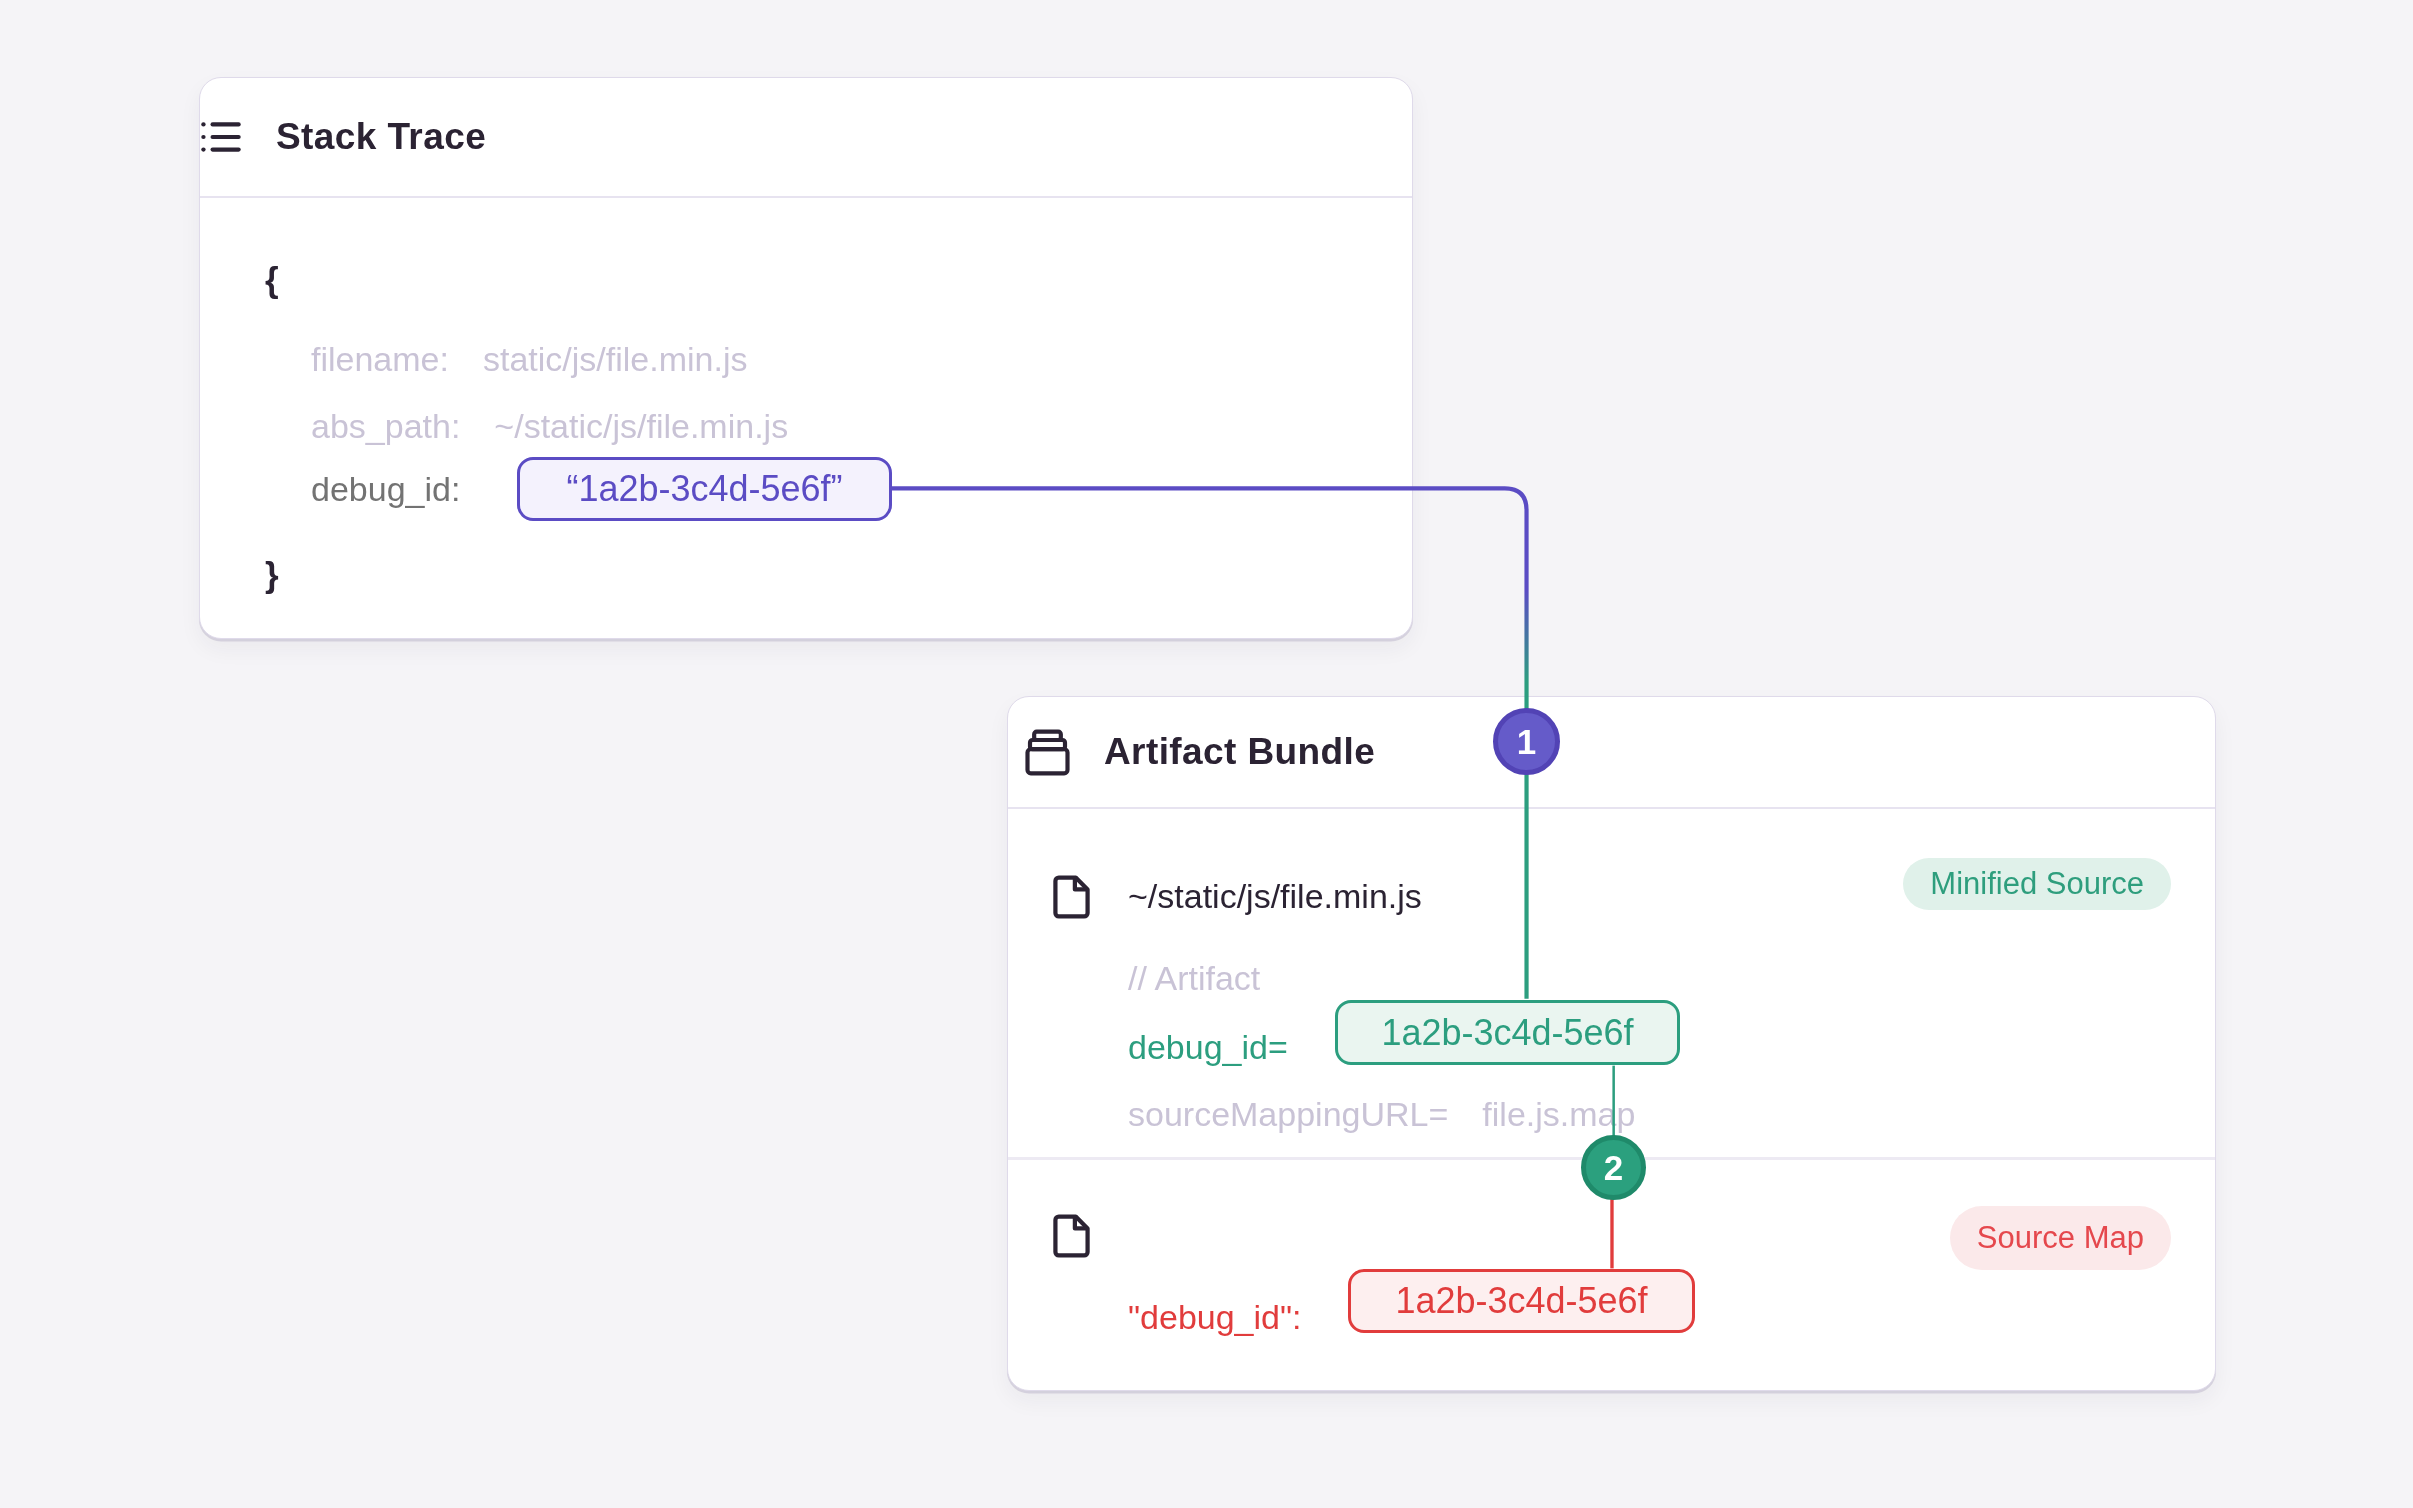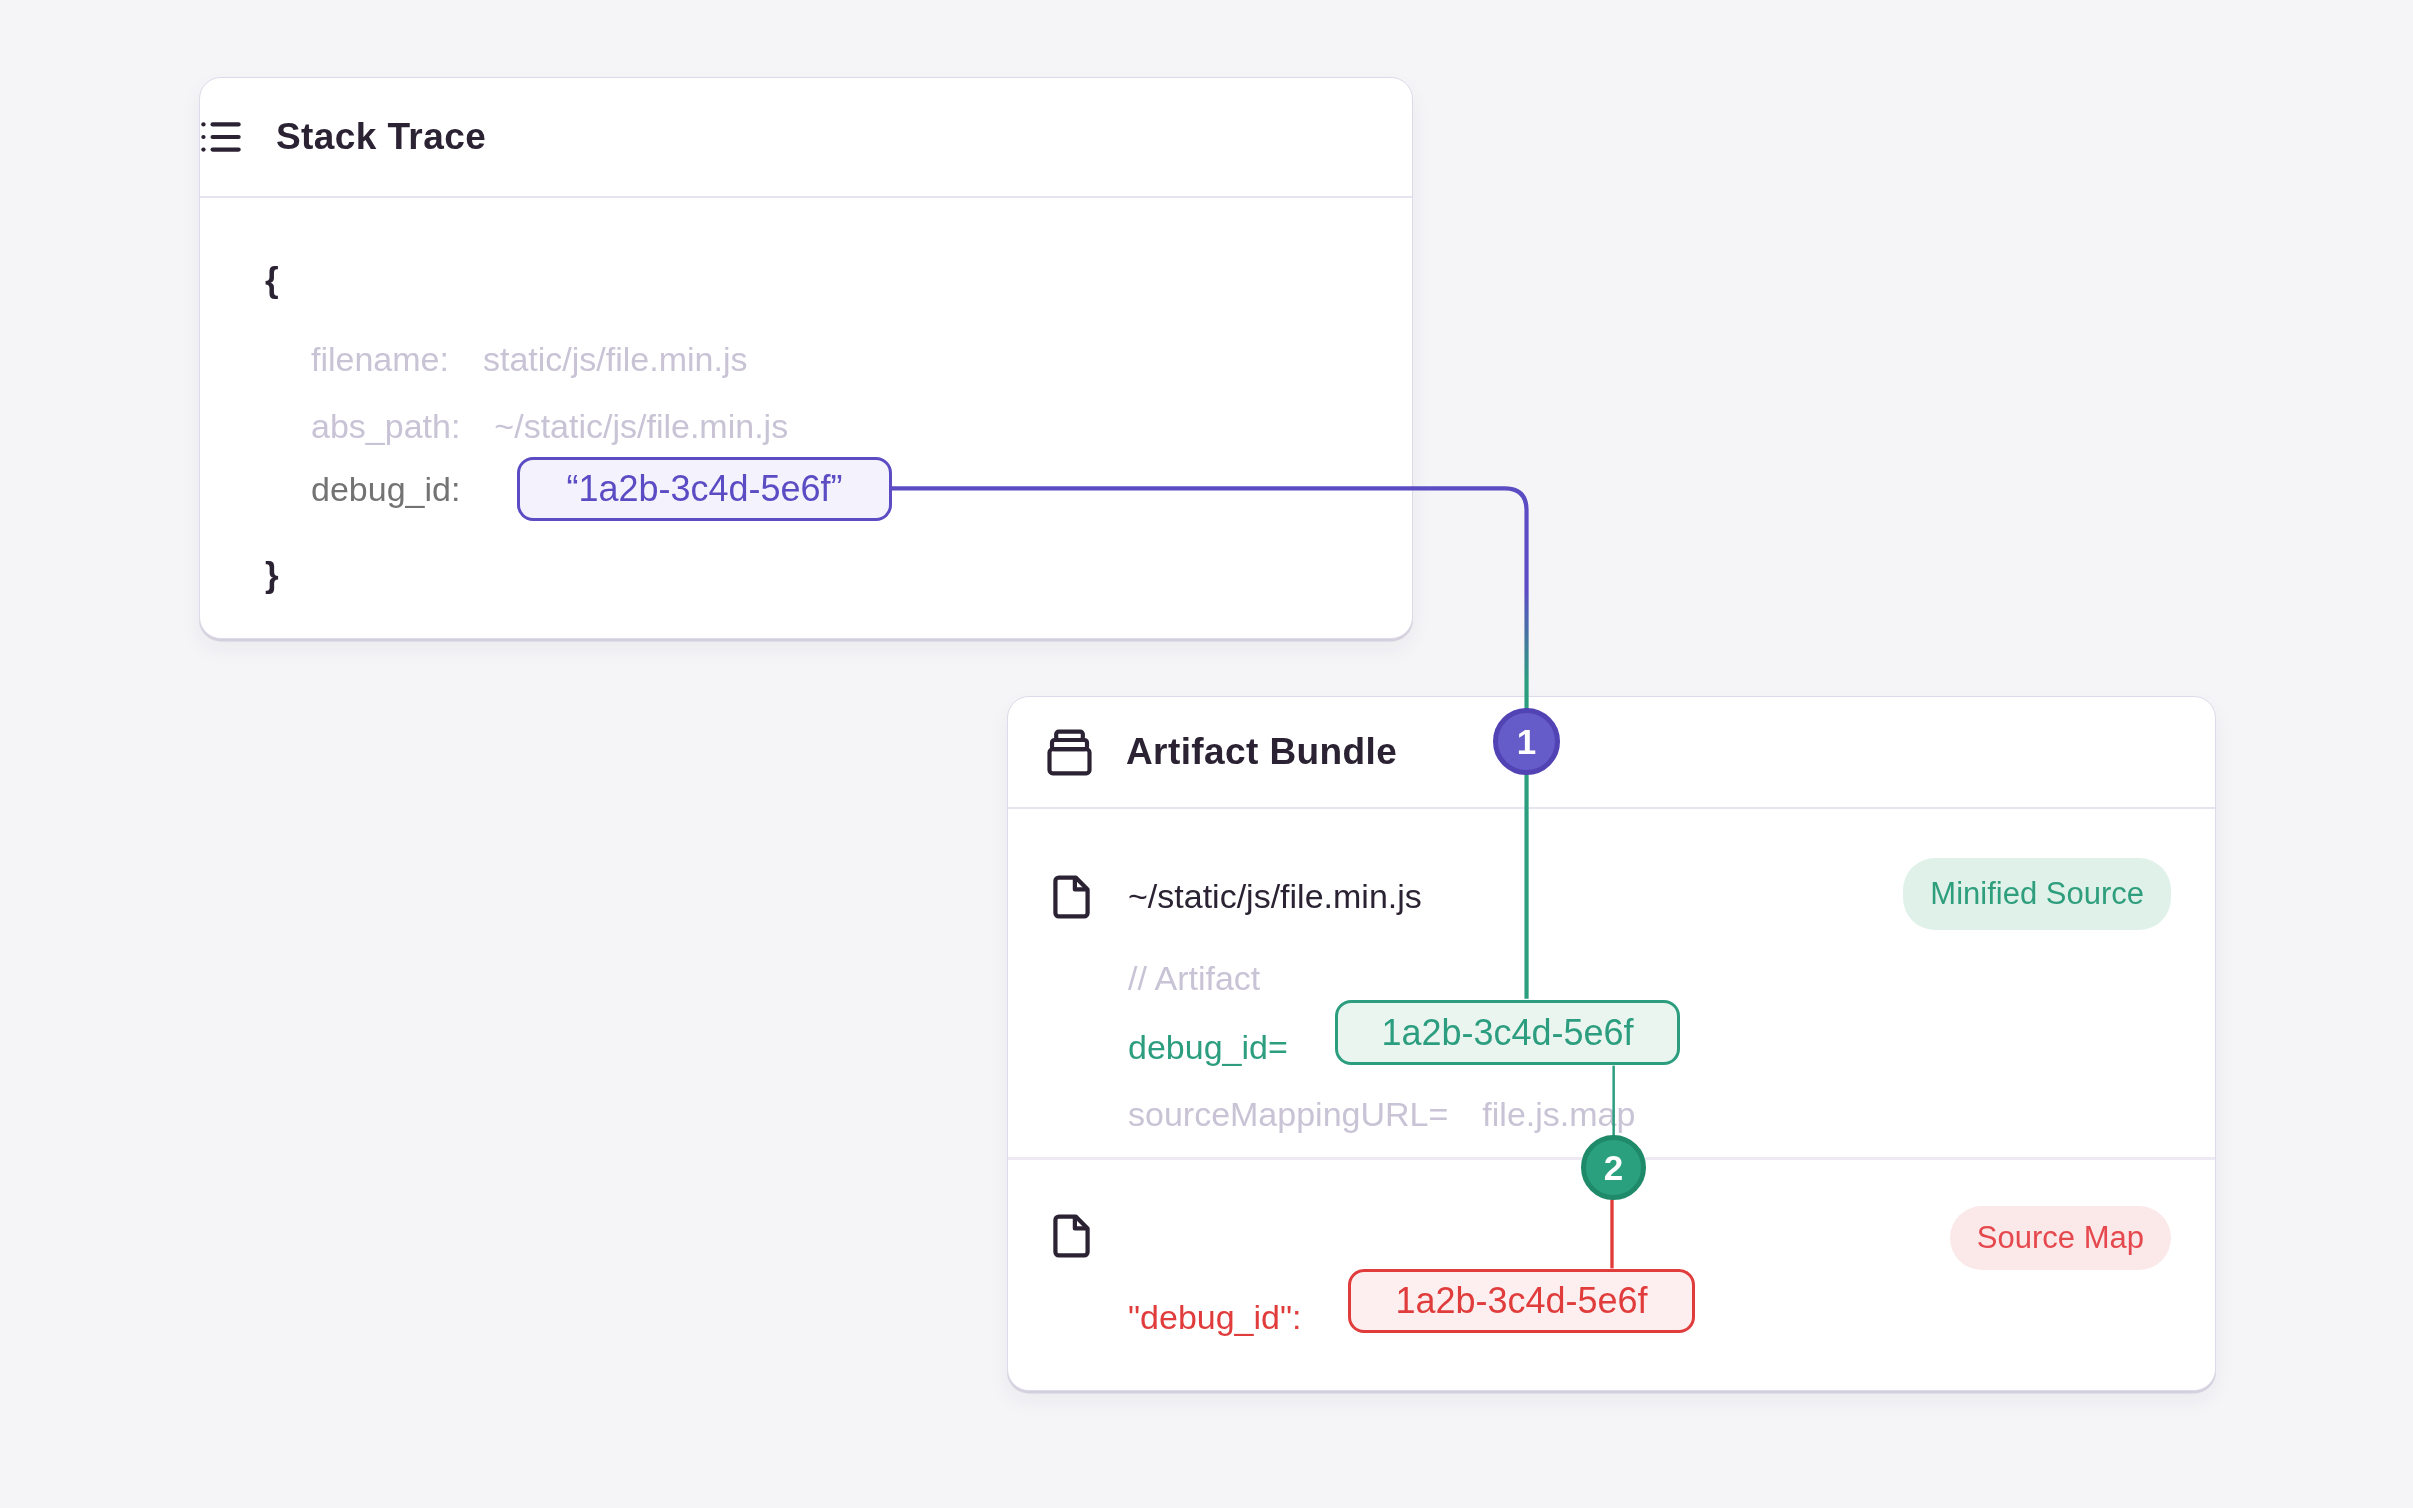--- a/index.html
+++ b/index.html
@@ -15,21 +15,21 @@
     box-shadow:0 2.5px 0 rgba(167,159,187,.35),0 10px 22px rgba(43,35,51,.05);
   }
   #stack-card{left:199px;top:77px;width:1212px;height:560px;}
   #artifact-card{left:1007px;top:696px;width:1207px;height:693px;}
   .hdr{
     position:absolute;left:0;right:0;top:0;
     display:flex;align-items:center;
     border-bottom:2.5px solid #E7E3F0;
   }
   #stack-card .hdr{height:118px;}
-  #artifact-card .hdr{height:110px;padding-left:39px;}
+  #artifact-card .hdr{height:110px;padding-left:17px;}
   .hdr-title{font-size:37px;font-weight:bold;color:#2B2333;letter-spacing:0.4px;}
   .hdr-icon{margin-right:34px;flex:0 0 auto;display:block;}
   .abs{position:absolute;display:flex;align-items:center;white-space:pre;}
   .code{font-size:34px;}
   .muted{color:#C9C3D6;}
   .gap{display:inline-block;width:34px;}
   .brace{font-size:35px;font-weight:600;color:#2B2333;}
   .idbox{
     position:absolute;display:flex;align-items:center;justify-content:center;
     border-radius:16px;font-size:36px;box-sizing:border-box;
@@ -120,21 +120,21 @@
     <span class="hdr-title">Artifact Bundle</span>
   </div>
 
   <svg class="abs" style="left:44px;top:178px;" width="39" height="44" viewBox="0 0 46 52">
     <g fill="none" stroke="#2B2333" stroke-width="5" stroke-linejoin="round">
       <path d="M8 3 h20 l14 14 v28 a4 4 0 0 1 -4 4 H8 a4 4 0 0 1 -4 -4 V7 a4 4 0 0 1 4 -4 z"></path>
       <path d="M27 4 v13 h14"></path>
     </g>
   </svg>
   <div class="abs filepath" style="left:120px;top:174px;height:50px;">~/static/js/file.min.js</div>
-  <div class="pill mint" style="right:44px;top:161px;height:72px;">Minified Source</div>
+  <div class="pill mint" style="right:44px;top:161px;height:52px;">Minified Source</div>
 
   <div class="abs code muted" style="left:120px;top:256px;height:50px;">// Artifact</div>
 
   <div class="abs code gtext" style="left:120px;top:325px;height:50px;">
     <span>debug_id=</span>
   </div>
   <div class="idbox green" style="left:327px;top:303px;width:345px;height:65px;">1a2b-3c4d-5e6f</div>
 
   <div class="abs code muted" style="left:120px;top:392px;height:50px;">
     <span>sourceMappingURL=</span><span class="gap"></span><span>file.js.map</span>

